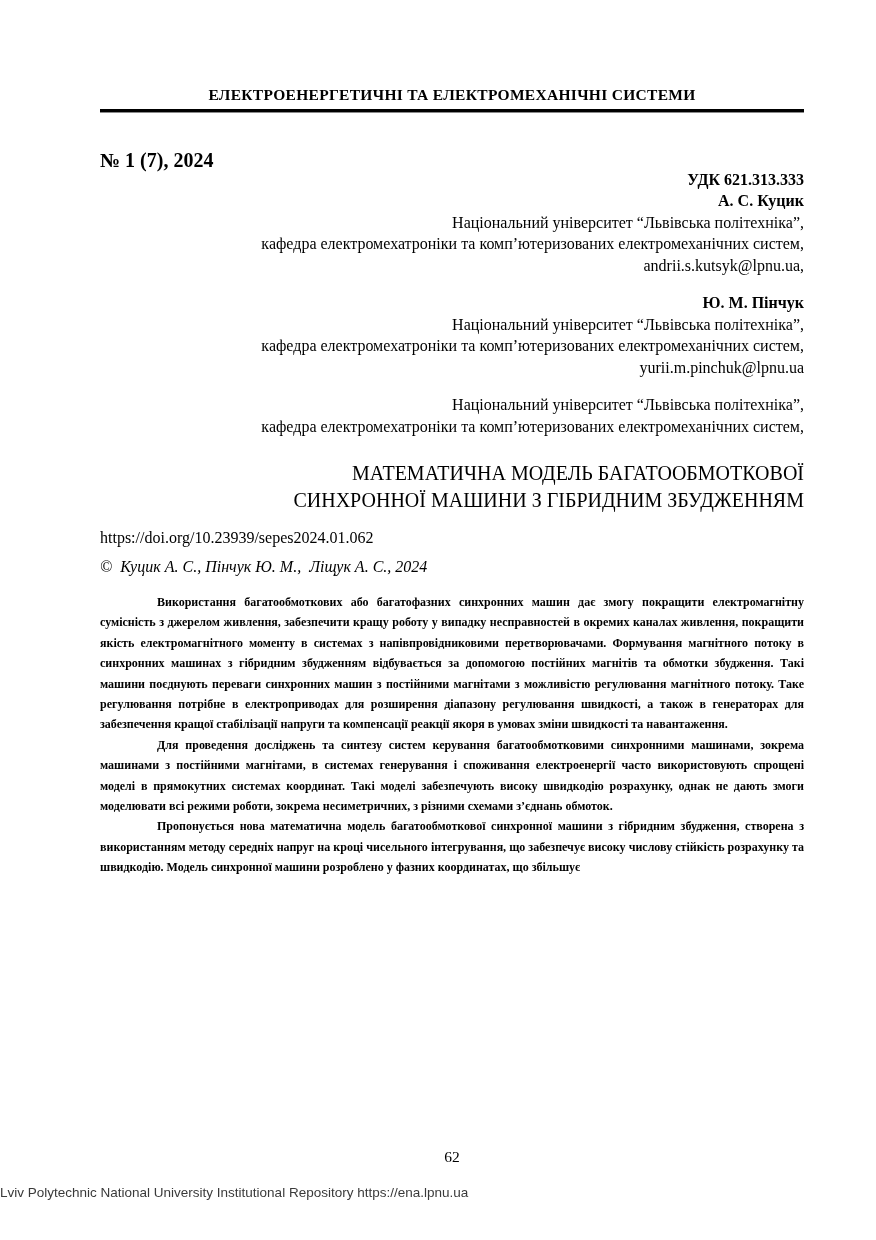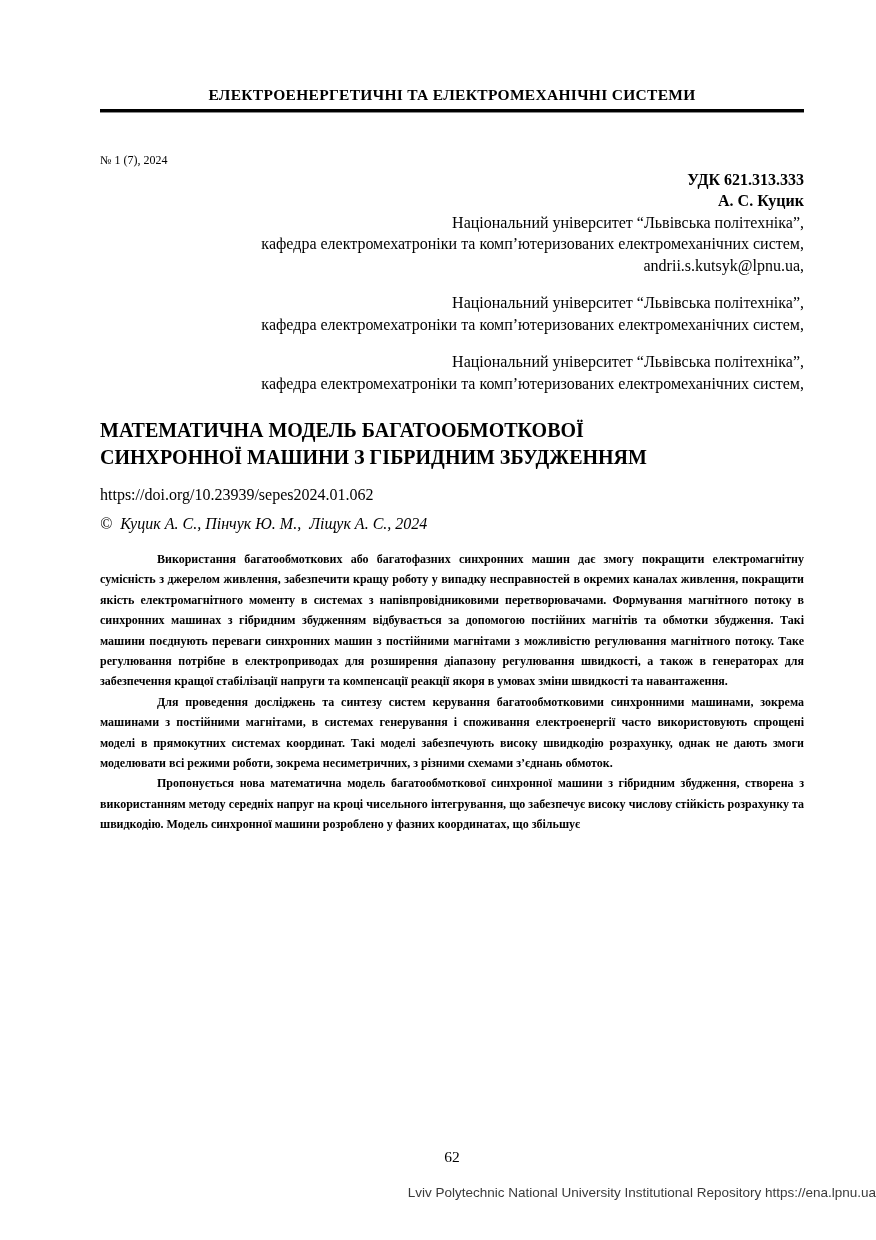--- a/index.html
+++ b/index.html
@@ -23,44 +23,44 @@
     line-height: 19px;
   }
   .header-rule {
     margin-top: 5px;
     height: 0;
     border-top: 3px solid #000000;
     border-bottom: 1px solid #8a8a8a;
   }
   .issue {
     margin-top: 37px;
-    font-size: 12px;
-    font-weight: 400;
+    font-size: 20px;
+    font-weight: 700;
     line-height: 20px;
   }
   .udc {
     text-align: right;
     font-size: 16px;
     font-weight: 700;
     line-height: 20px;
   }
   .author-block {
     text-align: right;
     font-size: 16px;
     line-height: 21.5px;
   }
   .author-block.first { }
   .author-block.next  { margin-top: 16px; }
   .author-name { font-weight: 700; }
 
   .article-title {
     margin-top: 23px;
-    text-align: left;
+    text-align: right;
     font-size: 20px;
-    font-weight: 700;
+    font-weight: 400;
     line-height: 27px;
   }
   .doi {
     margin-top: 14px;
     font-size: 16px;
     line-height: 20px;
   }
   .copyright {
     margin-top: 9px;
     font-size: 16px;
@@ -85,21 +85,21 @@
     width: 704px;
     text-align: center;
     font-size: 15.5px;
     line-height: 19px;
   }
   .repo-footer {
     position: absolute;
     top: 1184px;
     left: 0;
     width: 876px;
-    text-align: right;
+    text-align: left;
     font-family: "Liberation Sans", sans-serif;
     font-size: 13.5px;
     color: #3a3a3a;
     line-height: 17px;
   }
 </style>
 </head>
 <body>
 
 <div class="page">
@@ -113,22 +113,24 @@
     <div class="udc">УДК 621.313.333</div>
 
     <div class="authors">
       <div class="author-block first">
         <div class="author-name">А. С. Куцик</div>
         <div>Національний університет “Львівська політехніка”,</div>
         <div>кафедра електромехатроніки та комп’ютеризованих електромеханічних систем,</div>
         <div>andrii.s.kutsyk@lpnu.ua,</div>
       </div>
       <div class="author-block next">
+        <div class="author-name">Ю. М. Пінчук</div>
         <div>Національний університет “Львівська політехніка”,</div>
         <div>кафедра електромехатроніки та комп’ютеризованих електромеханічних систем,</div>
+        <div>yurii.m.pinchuk@lpnu.ua</div>
       </div>
       <div class="author-block next">
         <div>Національний університет “Львівська політехніка”,</div>
         <div>кафедра електромехатроніки та комп’ютеризованих електромеханічних систем,</div>
       </div>
     </div>
 
     <h1 class="article-title">
       <span style="display:block">МАТЕМАТИЧНА МОДЕЛЬ БАГАТООБМОТКОВОЇ</span>
       <span style="display:block">СИНХРОННОЇ МАШИНИ З ГІБРИДНИМ ЗБУДЖЕННЯМ</span>

